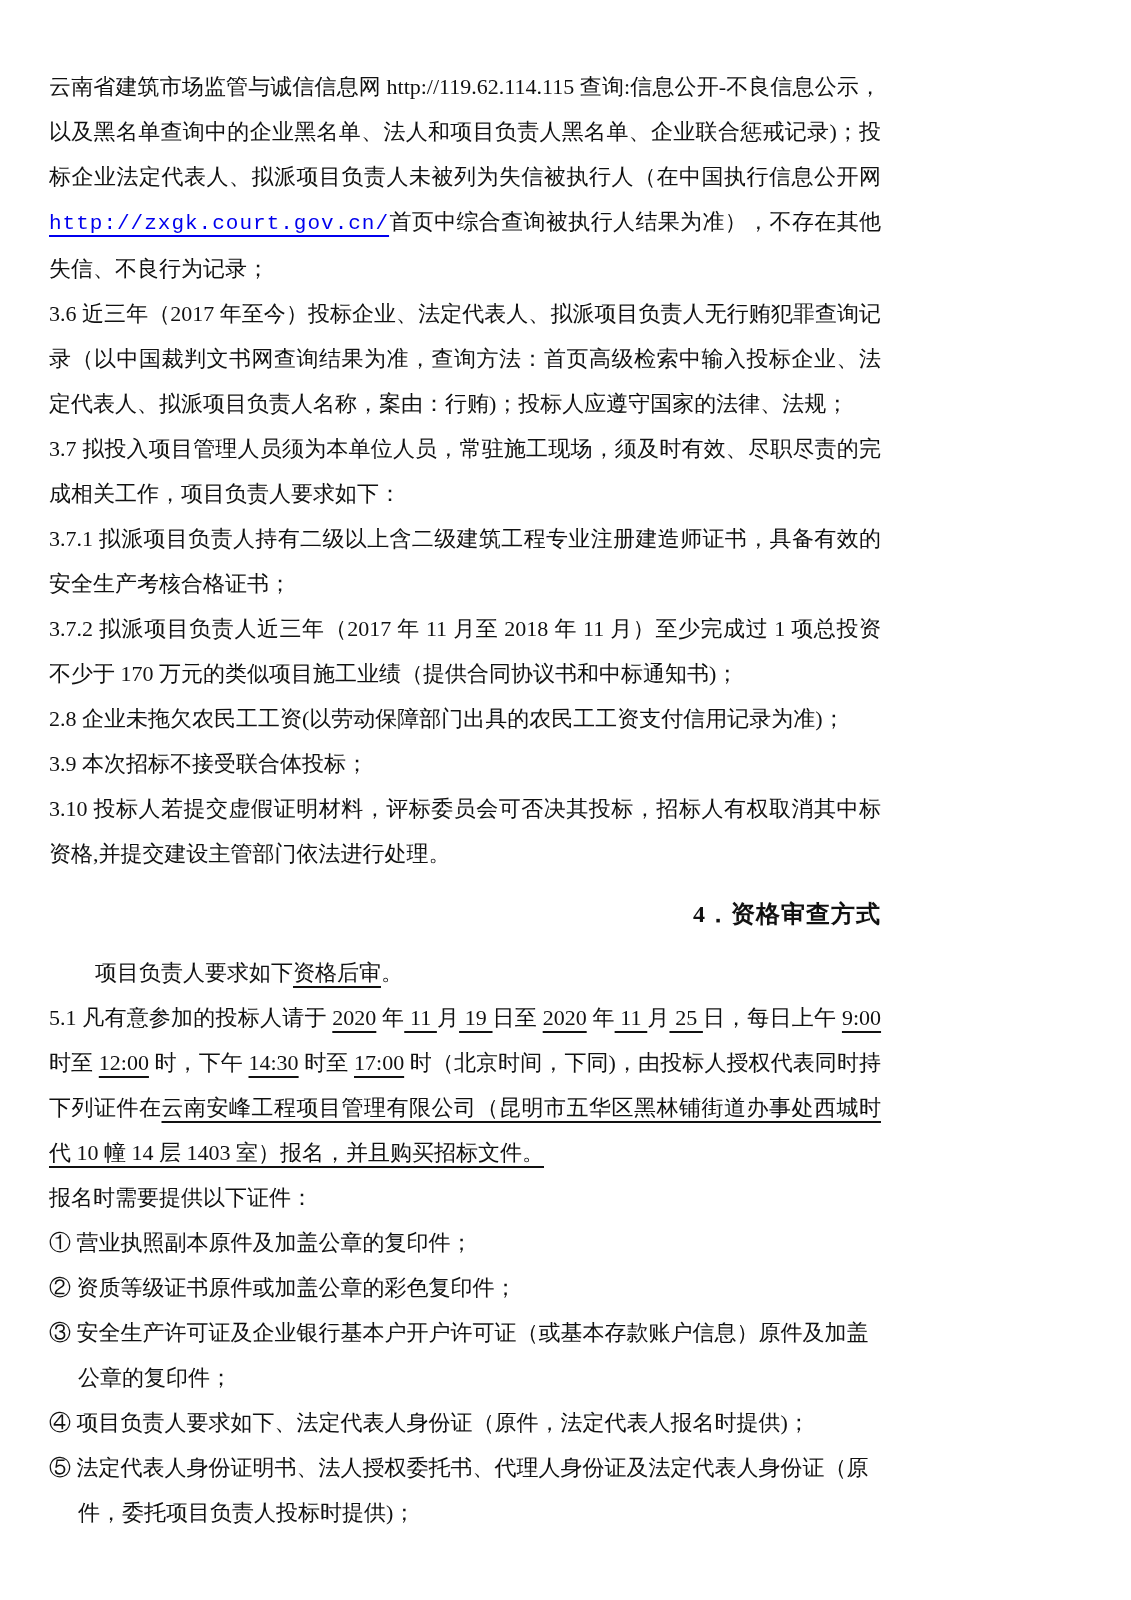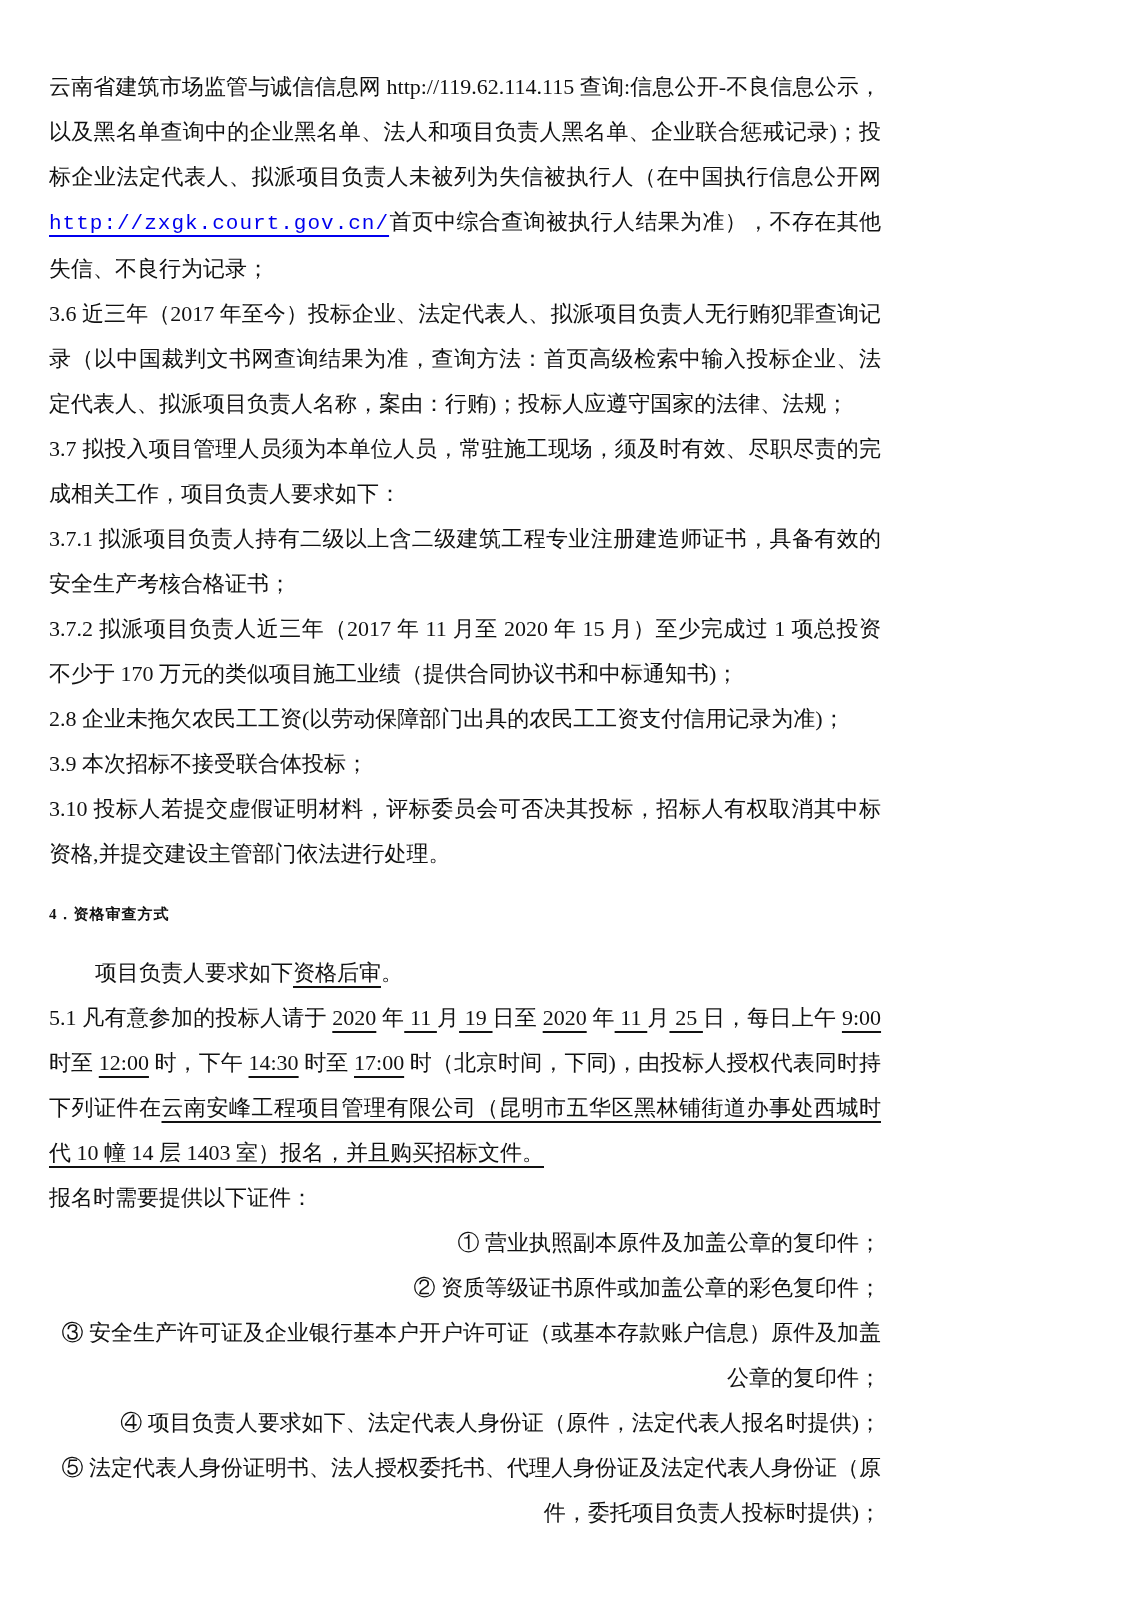--- a/index.html
+++ b/index.html
@@ -21,33 +21,33 @@
   }
   p.para {
     margin: 0;
     font-size: 22px;
     line-height: 45px;
     text-align: justify;
     text-justify: inter-ideograph;
     word-break: break-all;
   }
   p.heading {
-    font-size: 15px;
+    font-size: 24px;
     font-weight: bold;
     margin: 16px 0 13px 0;
-    text-align: left;
+    text-align: right;
     letter-spacing: 1px;
   }
   p.indent {
     text-indent: 46px;
   }
   p.list {
     padding-left: 29px;
     text-indent: -29px;
-    text-align: right;
+    text-align: left;
   }
   .u {
     text-decoration: underline;
     text-decoration-thickness: 2px;
     text-underline-offset: 6px;
     text-decoration-color: #111111;
   }
   a.link {
     color: #0000ee;
     text-decoration: underline;
@@ -61,21 +61,21 @@
 </style>
 </head>
 <body>
 
 <div class="doc">
   <div>
       <p class="para body"><span>云南省建筑市场监管与诚信信息网 http://119.62.114.115 查询:信息公开-不良信息公示，以及黑名单查询中的企业黑名单、法人和项目负责人黑名单、企业联合惩戒记录)；投标企业法定代表人、拟派项目负责人未被列为失信被执行人（在中国执行信息公开网 </span><a class="link" href="#">http://zxgk.court.gov.cn/</a><span>首页中综合查询被执行人结果为准），不存在其他失信、不良行为记录；</span></p>
       <p class="para body"><span>3.6 近三年（2017 年至今）投标企业、法定代表人、拟派项目负责人无行贿犯罪查询记录（以中国裁判文书网查询结果为准，查询方法：首页高级检索中输入投标企业、法定代表人、拟派项目负责人名称，案由：行贿)；投标人应遵守国家的法律、法规；</span></p>
       <p class="para body"><span>3.7 拟投入项目管理人员须为本单位人员，常驻施工现场，须及时有效、尽职尽责的完成相关工作，项目负责人要求如下：</span></p>
       <p class="para body"><span>3.7.1 拟派项目负责人持有二级以上含二级建筑工程专业注册建造师证书，具备有效的安全生产考核合格证书；</span></p>
-      <p class="para body"><span>3.7.2 拟派项目负责人近三年（2017 年 11 月至 2020 年 15 月）至少完成过 1 项总投资不少于 170 万元的类似项目施工业绩（提供合同协议书和中标通知书)；</span></p>
+      <p class="para body"><span>3.7.2 拟派项目负责人近三年（2017 年 11 月至 2018 年 11 月）至少完成过 1 项总投资不少于 170 万元的类似项目施工业绩（提供合同协议书和中标通知书)；</span></p>
       <p class="para body"><span>2.8 企业未拖欠农民工工资(以劳动保障部门出具的农民工工资支付信用记录为准)；</span></p>
       <p class="para body"><span>3.9 本次招标不接受联合体投标；</span></p>
       <p class="para body"><span>3.10 投标人若提交虚假证明材料，评标委员会可否决其投标，招标人有权取消其中标资格,并提交建设主管部门依法进行处理。</span></p>
       <p class="para heading"><span>4．资格审查方式</span></p>
       <p class="para body indent"><span>项目负责人要求如下</span><span class="u">资格后审</span><span>。</span></p>
       <p class="para body"><span>5.1 凡有意参加的投标人请于 </span><span class="u">2020</span><span> 年</span><span class="u"> 11 </span><span>月</span><span class="u"> 19 </span><span>日至 </span><span class="u">2020</span><span> 年</span><span class="u"> 11 </span><span>月</span><span class="u"> 25 </span><span>日，每日上午 </span><span class="u">9:00</span><span> 时至 </span><span class="u">12:00</span><span> 时，下午 </span><span class="u">14:30</span><span> 时至 </span><span class="u">17:00</span><span> 时（北京时间，下同)，由投标人授权代表同时持下列证件在</span><span class="u">云南安峰工程项目管理有限公司（昆明市五华区黑林铺街道办事处西城时代 10 幢 14 层 1403 室）报名，并且购买招标文件。</span></p>
       <p class="para body"><span>报名时需要提供以下证件：</span></p>
       <p class="para body list"><span>① 营业执照副本原件及加盖公章的复印件；</span></p>
       <p class="para body list"><span>② 资质等级证书原件或加盖公章的彩色复印件；</span></p>
       <p class="para body list"><span>③ 安全生产许可证及企业银行基本户开户许可证（或基本存款账户信息）原件及加盖公章的复印件；</span></p>

